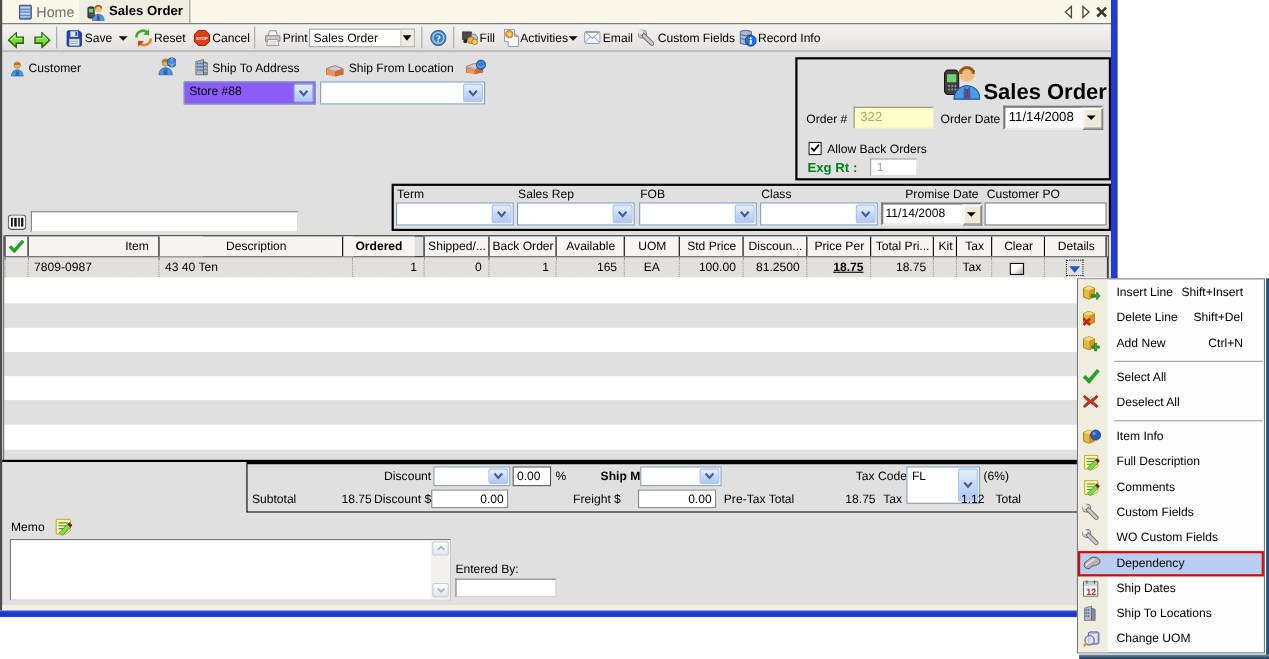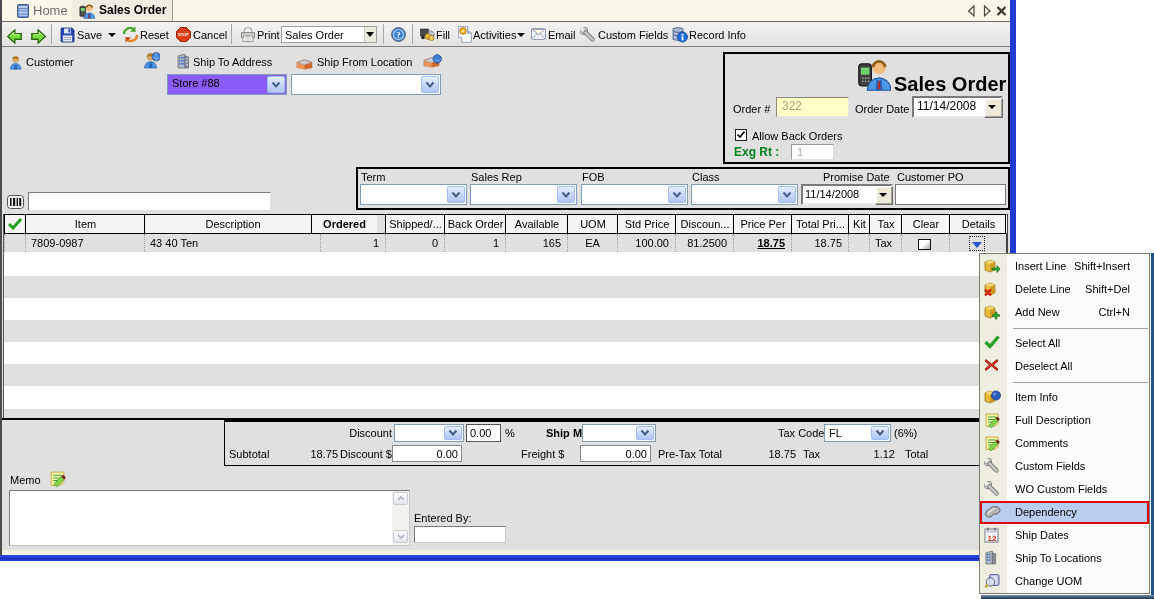--- a/index.html
+++ b/index.html
@@ -310,21 +310,21 @@
         <rect x="9.6" y="3" width="1.4" height="8"></rect>
         <rect x="12.2" y="3" width="2" height="8"></rect>
       </g>
 </svg>
 <div class="a" style="left:28px;top:192px;width:243px;height:19px;background:#fff;border:1px solid;border-color:#7a7a7a #e0e0e0 #e0e0e0 #7a7a7a;box-sizing:border-box;"></div>
 <div class="a" style="left:4px;top:214px;width:1004px;height:1px;background:#000;"></div>
 <div class="a" style="left:4px;top:233px;width:1004px;height:1px;background:#000;"></div>
 <div class="a" style="left:3px;top:214px;width:1px;height:206px;background:#555;"></div>
 <div class="a" style="left:1006px;top:214px;width:2px;height:206px;background:#444;"></div>
 <div class="hd" style="left:4px;width:21px;"></div>
-<div class="hd" style="left:25px;width:119px;">Item</div>
+<div class="hd" style="left:25px;width:119px;padding-left:39px;">Item</div>
 <div class="hd" style="left:144px;width:176px;">Description</div>
 <div class="hd" style="left:311px;width:65px;font-weight:bold;">Ordered</div>
 <div class="hd" style="left:385px;width:59px;">Shipped/...</div>
 <div class="hd" style="left:444px;width:61px;">Back Order</div>
 <div class="hd" style="left:505px;width:62px;">Available</div>
 <div class="hd" style="left:567px;width:50px;">UOM</div>
 <div class="hd" style="left:617px;width:58px;">Std Price</div>
 <div class="hd" style="left:675px;width:58px;">Discoun...</div>
 <div class="hd" style="left:733px;width:58px;">Price Per</div>
 <div class="hd" style="left:791px;width:57px;">Total Pri...</div>
@@ -383,21 +383,21 @@
 <div class="combo" style="left:582px;top:424px;width:74px;height:18px;background:#fff;box-sizing:border-box;">
       <span class="dd">
         <span class="chv2">
           <svg width="10" height="7" viewBox="0 0 10 7">
             <path d="M1.5 1 L5 5 L8.5 1" fill="none" stroke="#44608a" stroke-width="2"></path>
           </svg>
         </span>
       </span>
     </div>
 <div class="lbl" style="left:778px;top:427px;">Tax Code</div>
-<div class="combo" style="left:824px;top:424px;width:67px;height:18px;background:#fff;box-sizing:border-box;">
+<div class="combo" style="left:824px;top:424px;width:67px;height:34px;background:#fff;box-sizing:border-box;">
       <span class="tx">FL</span>
       <span class="dd">
         <span class="chv2">
           <svg width="10" height="7" viewBox="0 0 10 7">
             <path d="M1.5 1 L5 5 L8.5 1" fill="none" stroke="#44608a" stroke-width="2"></path>
           </svg>
         </span>
       </span>
     </div>
 <div class="lbl" style="left:894px;top:427px;">(6%)</div>

